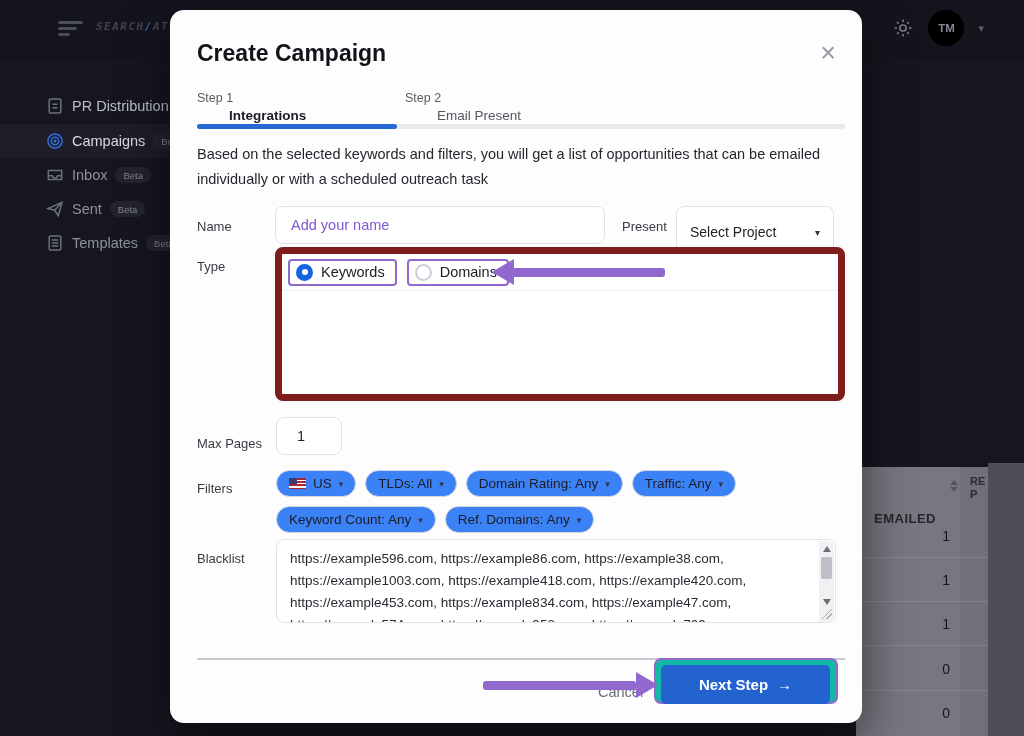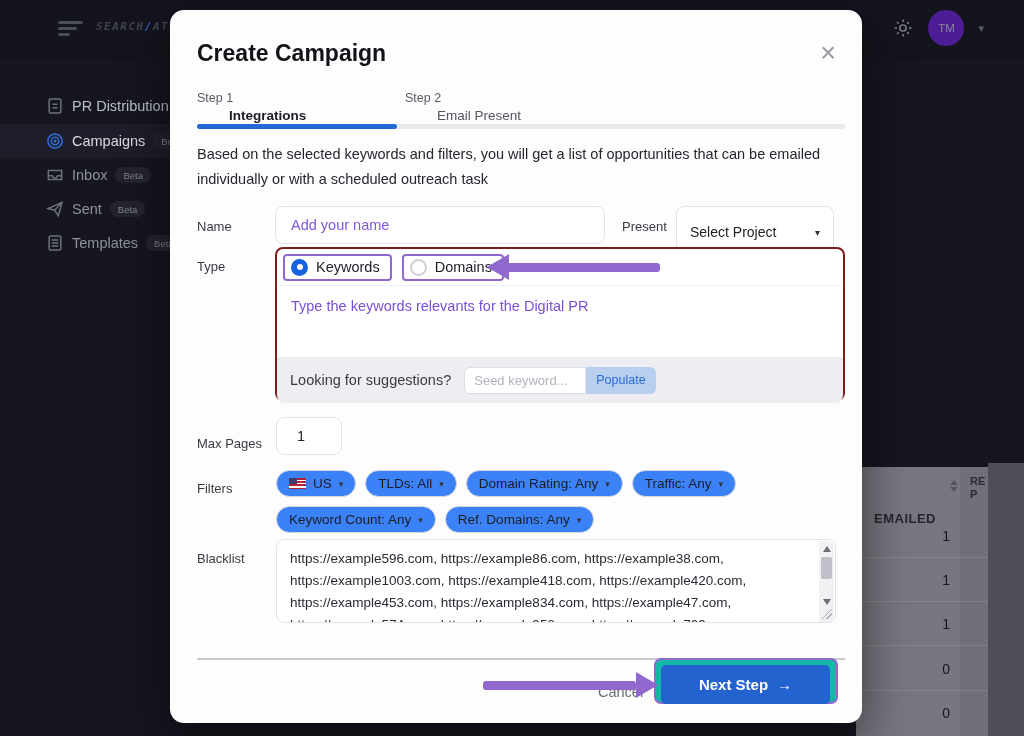--- a/index.html
+++ b/index.html
@@ -10,22 +10,22 @@
   
   .topbar { position:absolute; left:0; top:0; width:1024px; height:60px; background:#14141d; }
   .burger { position:absolute; left:58px; top:21px; width:26px; height:15px; cursor:pointer; }
   .burger span { display:block; height:2.5px; background:#4b4d57; border-radius:2px; margin-bottom:3.5px; }
   .burger span:nth-child(1){ width:25px; } .burger span:nth-child(2){ width:19px; } .burger span:nth-child(3){ width:12px; }
   .logo { position:absolute; left:96px; top:20px; font-family:"DejaVu Sans Mono", monospace;
           font-size:11px; font-weight:bold; font-style:italic; letter-spacing:1.5px; color:#41434d; white-space:nowrap; }
   .logo .sep { color:#3c62c9; }
   .topbar-right { position:absolute; right:40px; top:10px; display:flex; align-items:center; gap:14px; }
   .gear { width:22px; height:22px; color:#83858f; cursor:pointer; }
-  .avatar { width:36px; height:36px; border-radius:50%; background:#4c1d95; color:#868995;
-            font-size:11.5px; font-weight:normal; display:flex; align-items:center; justify-content:center; cursor:pointer; }
+  .avatar { width:36px; height:36px; border-radius:50%; background:#000000; color:#868995;
+            font-size:11.5px; font-weight:bold; display:flex; align-items:center; justify-content:center; cursor:pointer; }
   .tb-caret { color:#5b5e67; font-size:11px; cursor:pointer; }
 
   
   .sidebar { position:absolute; left:0; top:88px; width:170px; }
   .nav-item { position:relative; height:34px; display:flex; align-items:center; padding-left:54px; cursor:pointer; }
   .nav-item .ic { position:absolute; left:55px; top:50%; transform:translate(-50%,-50%); width:20px; height:20px; color:#6d7079; }
   .nav-item .lbl { font-size:14.5px; color:#8e919b; white-space:nowrap; padding-left:18px; }
   .nav-item.bright .lbl { color:#bcbfc7; }
   .nav-item.active { background:#1e1e2a; }
   .nav-item.active .lbl { color:#d8dadf; }
@@ -70,21 +70,21 @@
 
   .f-label { position:absolute; font-size:13px; color:#3a3a43; }
   .inp { background:#fff; border:1px solid #e2e2e9; border-radius:8px; }
   .name-input { position:absolute; left:105px; top:196px; width:330px; height:38px; display:flex; align-items:center;
                 padding-left:15px; font-size:14.5px; color:#8257d6; cursor:text; }
   .folder-select { position:absolute; left:506px; top:196px; width:158px; height:52px; display:flex; align-items:center;
                    justify-content:space-between; padding:0 13px; font-size:14px; color:#222229; cursor:pointer; }
   .caret { font-size:10px; color:#33333c; }
 
   .type-card { position:absolute; left:105px; top:237px; width:570px; height:154px; background:#fff;
-               border:2px solid #7f1d1d; border-radius:8px; }
+               border:7px solid #7f1d1d; border-radius:8px; }
   .radio-row { position:absolute; left:0; top:0; width:100%; height:37px; display:flex; align-items:center;
                padding-left:6px; gap:10px; border-bottom:1px solid #f0f0f4; }
   .radio-box { display:flex; align-items:center; gap:8px; border:2.5px solid #9168cd; border-radius:4px;
                padding:3px 10px 3px 6px; cursor:pointer; background:#fff; }
   .rdot { width:17px; height:17px; border-radius:50%; flex:none; }
   .rdot.sel { background:#1563e0; position:relative; }
   .rdot.sel:after { content:""; position:absolute; left:5.5px; top:5.5px; width:6px; height:6px; border-radius:50%; background:#fff; }
   .rdot.unsel { background:#fff; border:2px solid #cfcfd8; }
   .radio-lbl { font-size:14.5px; color:#1d1d25; }
   .kw-area { position:absolute; left:0; top:37px; width:100%; height:71px; padding:11px 14px; cursor:text; }
@@ -263,30 +263,20 @@
         <div class="radio-box">
           <span class="rdot unsel"></span>
           <span class="radio-lbl">Domains</span>
         </div>
       </div>
 
       <div class="annot-arrow" style="left:210px; top:5px; width:173px; height:26px">
         <span class="aa-head-left" style="left:0; top:0"></span>
         <span class="aa-body" style="left:20px; top:8.5px; width:153px"></span>
       </div>
-      <div class="kw-area">
-        <span class="kw-ph">Type the keywords relevants for the Digital PR</span>
-      </div>
-      <div class="sug-row">
-        <span class="sug-lbl">Looking for suggestions?</span>
-        <div class="seed-inp">
-          <span>Seed keyword...</span>
-        </div>
-        <div class="populate-btn">Populate</div>
-      </div>
     </div>
 
     <span class="f-label" style="left:27px; top:426px">Max Pages</span>
     <div class="inp maxpages-inp">
       <span>1</span>
     </div>
 
     <span class="f-label" style="left:27px; top:471px">Filters</span>
     <div class="pill-row" style="top:460px">
       <div class="pill">

